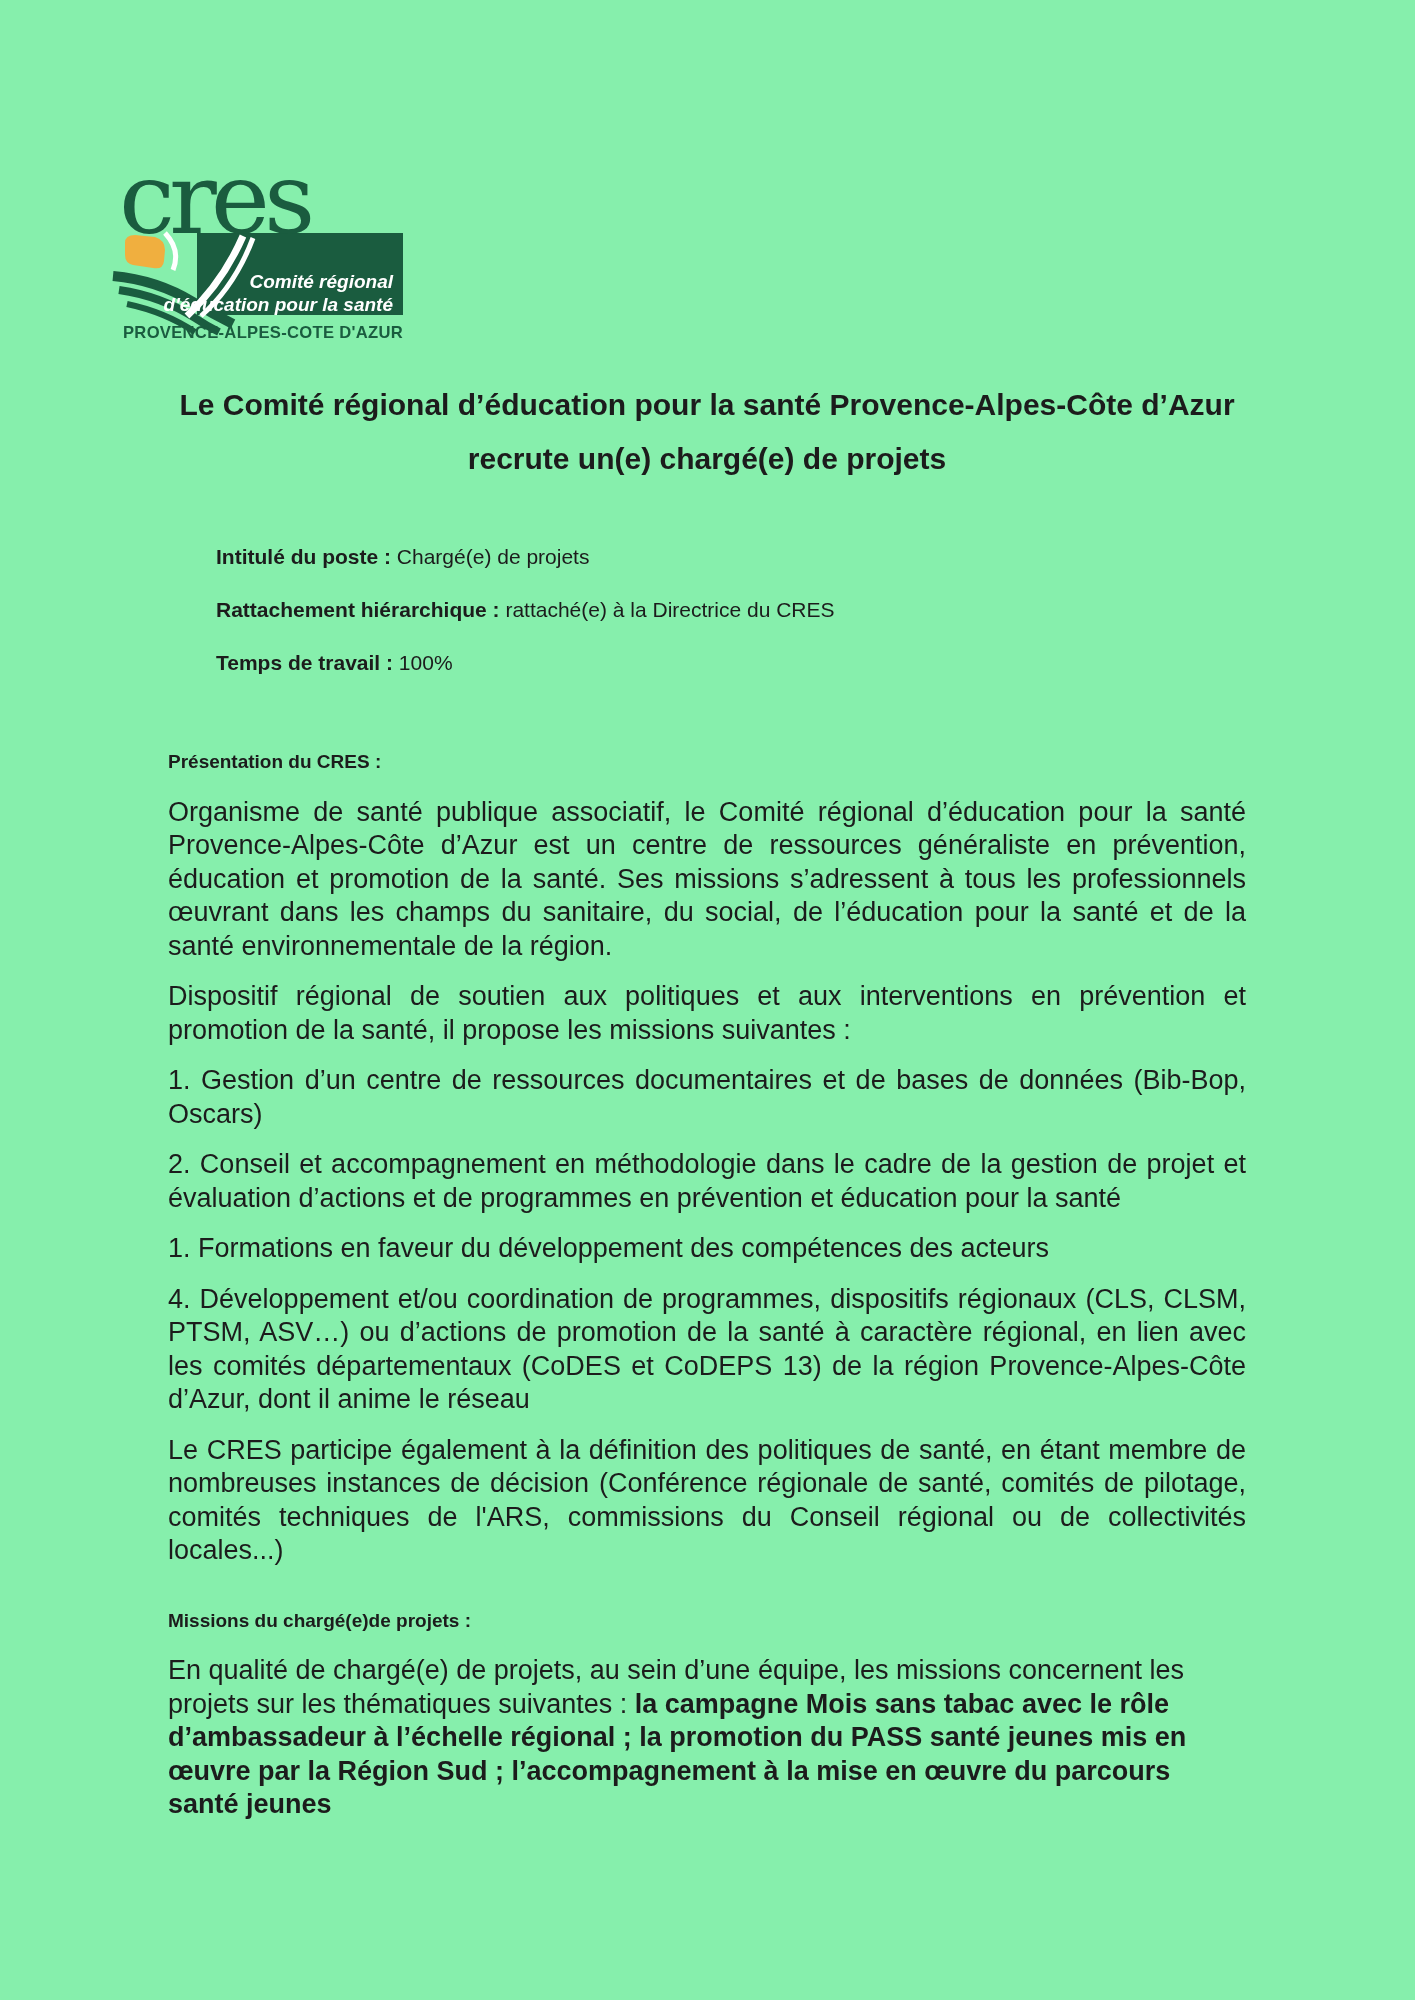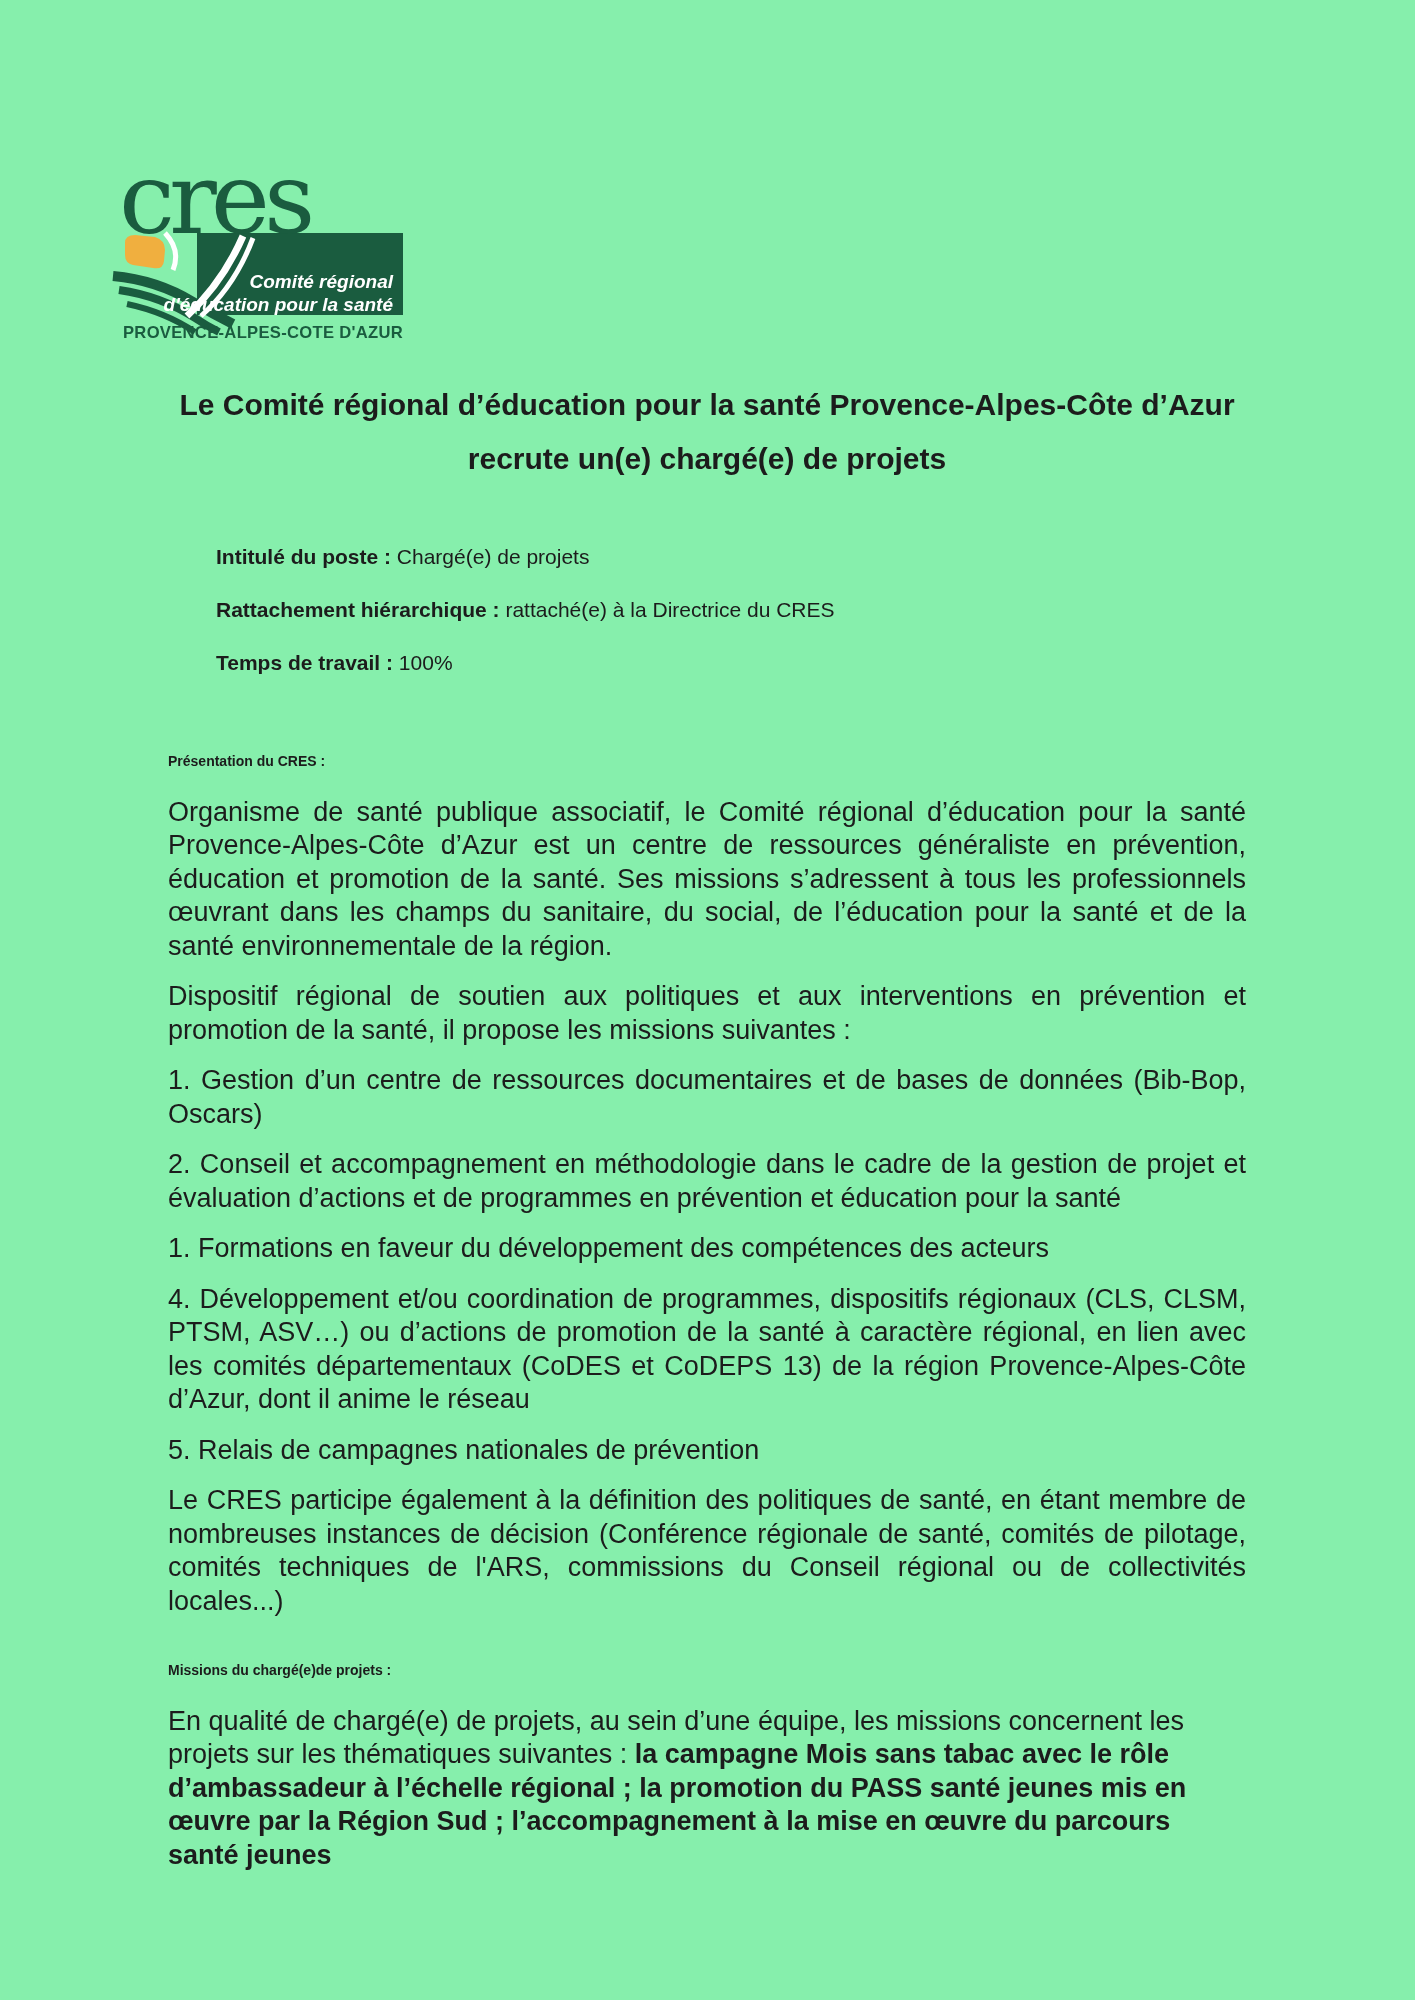--- a/index.html
+++ b/index.html
@@ -28,21 +28,21 @@
 
   
   .fields { position: absolute; left: 168px; top: 540px; width: 1078px; margin-left: 48px; }
   .field-row { font-size: 21px; line-height: 34px; margin: 0 0 19px 0; }
   .field-label { font-weight: 700; }
   .field-value { font-weight: 400; }
 
   
   .body-block { position: absolute; left: 168px; top: 745px; width: 1078px; }
   .heading {
-    font-size: 14px; font-weight: 700; line-height: 33.5px;
+    font-size: 19px; font-weight: 700; line-height: 33.5px;
     margin: 0 0 17px 0;
   }
   .heading.missions { margin-top: 36px; }
   .para {
     font-size: 27px; line-height: 33.5px; font-weight: 400;
     margin: 0 0 17px 0;
     text-align: justify;
   }
   .para.left { text-align: left; white-space: pre-line; }
   .seg-bold { font-weight: 700; }
@@ -104,21 +104,20 @@
   <div class="body-block">
     <p class="heading">Présentation du CRES :</p>
 
     <p class="para">Organisme de santé publique associatif, le Comité régional d’éducation pour la santé Provence-Alpes-Côte d’Azur est un centre de ressources généraliste en prévention, éducation et promotion de la santé. Ses missions s’adressent à tous les professionnels œuvrant dans les champs du sanitaire, du social, de l’éducation pour la santé et de la santé environnementale de la région.</p>
     <p class="para">Dispositif régional de soutien aux politiques et aux interventions en prévention et promotion de la santé, il propose les missions suivantes :</p>
 
     <p class="para">1. Gestion d’un centre de ressources documentaires et de bases de données (Bib-Bop, Oscars)</p>
     <p class="para">2. Conseil et accompagnement en méthodologie dans le cadre de la gestion de projet et évaluation d’actions et de programmes en prévention et éducation pour la santé</p>
     <p class="para">1. Formations en faveur du développement des compétences des acteurs</p>
     <p class="para">4. Développement et/ou coordination de programmes, dispositifs régionaux (CLS, CLSM, PTSM, ASV…) ou d’actions de promotion de la santé à caractère régional, en lien avec les comités départementaux (CoDES et CoDEPS 13) de la région Provence-Alpes-Côte d’Azur, dont il anime le réseau</p>
-    <p class="para">5. Relais de campagnes nationales de prévention</p>
 
     <p class="para">Le CRES participe également à la définition des politiques de santé, en étant membre de nombreuses instances de décision (Conférence régionale de santé, comités de pilotage, comités techniques de l'ARS, commissions du Conseil régional ou de collectivités locales...)</p>
 
     <p class="heading missions">Missions du chargé(e)de projets :</p>
 
     <p class="para left"><span>En qualité de chargé(e) de projets, au sein d’une équipe, les missions concernent les projets sur les thématiques suivantes : </span><span class="seg-bold">la campagne Mois sans tabac avec le rôle
 d’ambassadeur à l’échelle régional ; la promotion du PASS santé jeunes mis en œuvre par la Région Sud ; l’accompagnement à la mise en œuvre du parcours santé jeunes</span></p>
   </div>
 
 </div>

